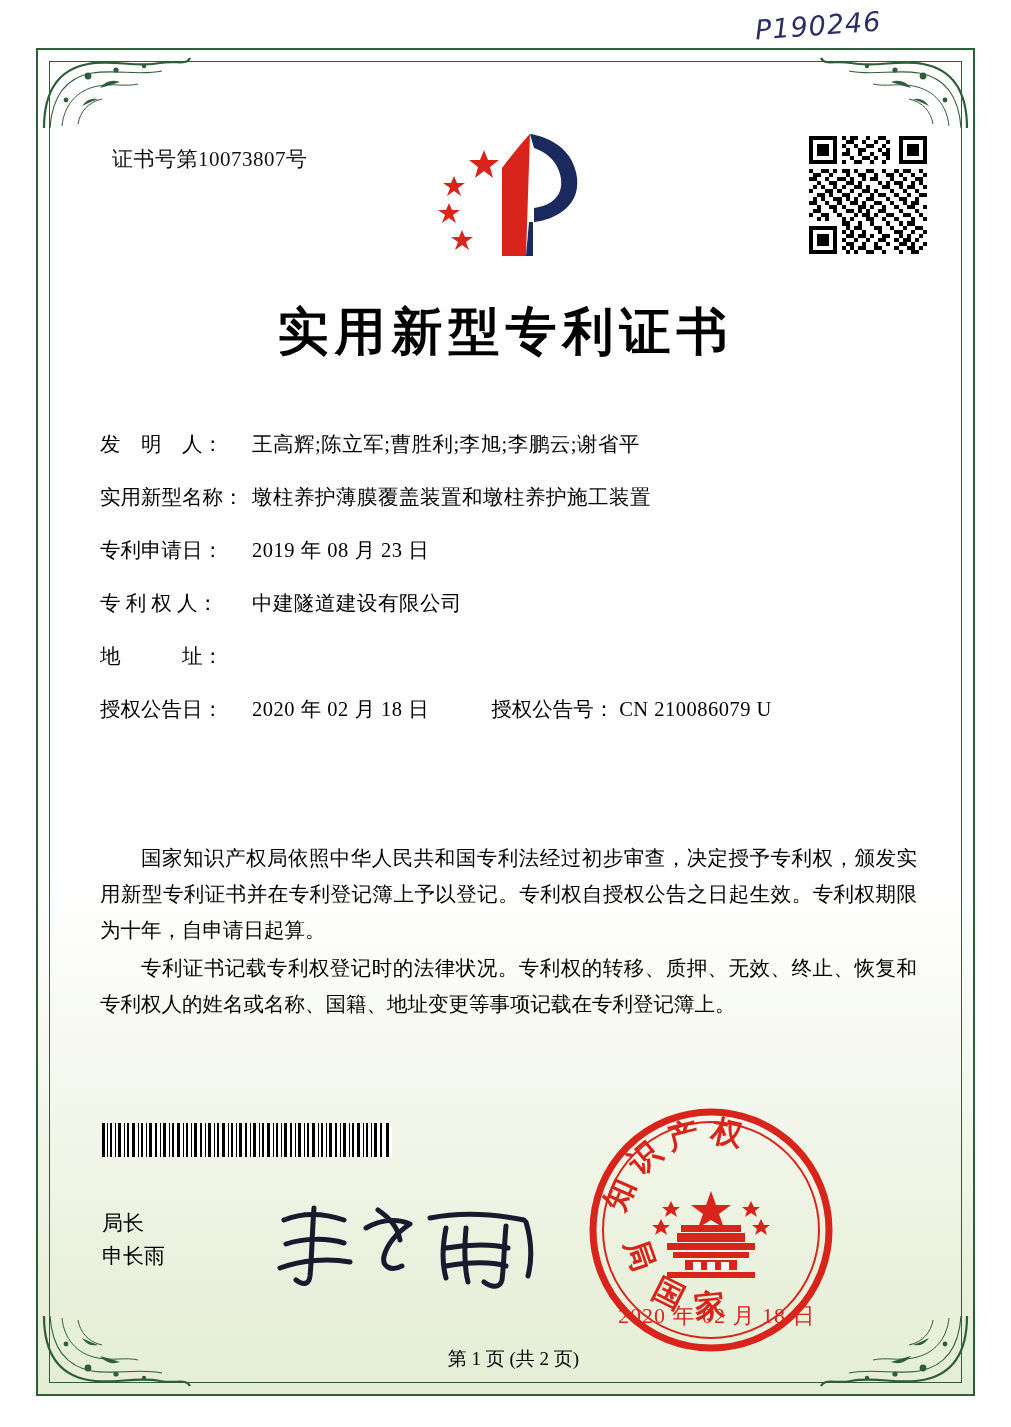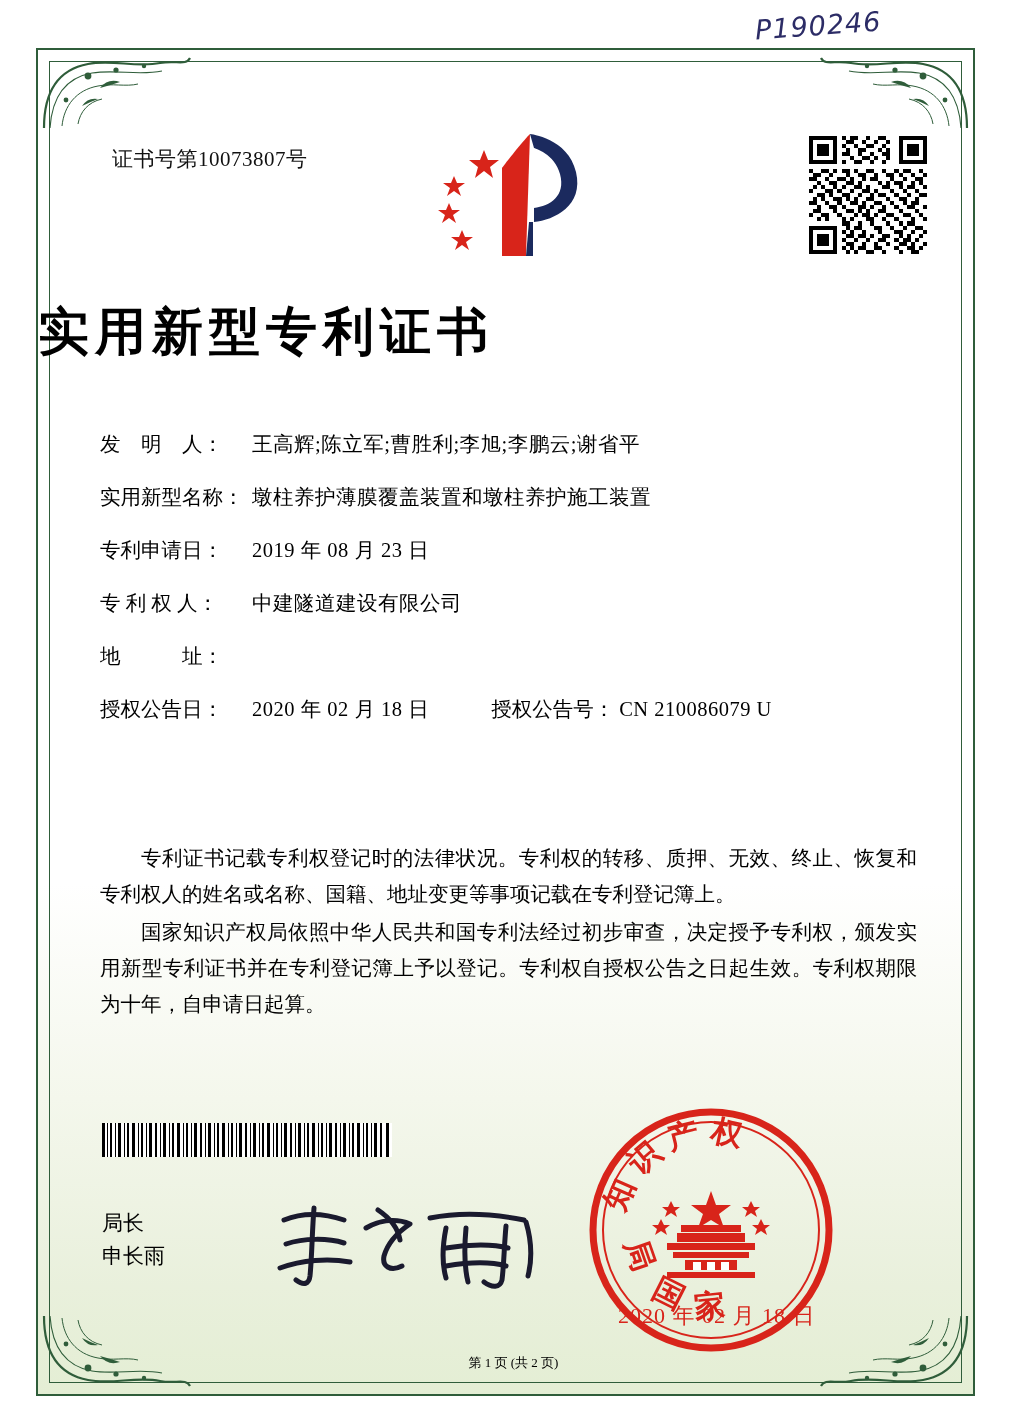--- a/index.html
+++ b/index.html
@@ -88,21 +88,21 @@
     width: 118px;
     height: 118px;
   }
 
   
   .main-title {
     position: absolute;
     left: 0;
     right: 0;
     top: 248px;
-    text-align: left;
+    text-align: center;
     font-size: 51px;
     font-weight: bold;
     letter-spacing: 6px;
     color: #000;
     font-family: "DejaVu Serif", "Liberation Serif", serif;
   }
 
   
   .fields {
     position: absolute;
@@ -193,21 +193,21 @@
     font-family: "Liberation Serif", serif;
   }
 
   
   .footer {
     position: absolute;
     left: 16px;
     right: 0;
     bottom: 22px;
     text-align: center;
-    font-size: 13px;
+    font-size: 19px;
     color: #000;
   }
 </style>
 </head>
 <body>
 
 <div class="handwrite">P190246</div>
 
 <div class="page">
   <div class="page-inner-border"></div>
@@ -534,22 +534,22 @@
     </div>
     <div class="frow double">
       <span class="flabel">授权公告日：</span>
       <span class="fvalue">2020 年 02 月 18 日</span>
       <span class="flabel2">授权公告号：</span>
       <span class="fvalue">CN 210086079 U</span>
     </div>
   </div>
 
   <div class="paras">
+    <p>国家知识产权局依照中华人民共和国专利法经过初步审查，决定授予专利权，颁发实用新型专利证书并在专利登记簿上予以登记。专利权自授权公告之日起生效。专利权期限为十年，自申请日起算。</p>
     <p>专利证书记载专利权登记时的法律状况。专利权的转移、质押、无效、终止、恢复和专利权人的姓名或名称、国籍、地址变更等事项记载在专利登记簿上。</p>
-    <p>国家知识产权局依照中华人民共和国专利法经过初步审查，决定授予专利权，颁发实用新型专利证书并在专利登记簿上予以登记。专利权自授权公告之日起生效。专利权期限为十年，自申请日起算。</p>
   </div>
 
   <div class="barcode">
     <svg viewBox="0 0 290 34" preserveAspectRatio="none" shape-rendering="crispEdges">
       <rect width="290" height="34" fill="#fff"></rect>
       <g fill="#000">
         <rect x="0" y="0" width="3" height="34"></rect>
           <rect x="5" y="0" width="1" height="34"></rect>
         <rect x="8" y="0" width="2" height="34"></rect>
           <rect x="13" y="0" width="1" height="34"></rect>

